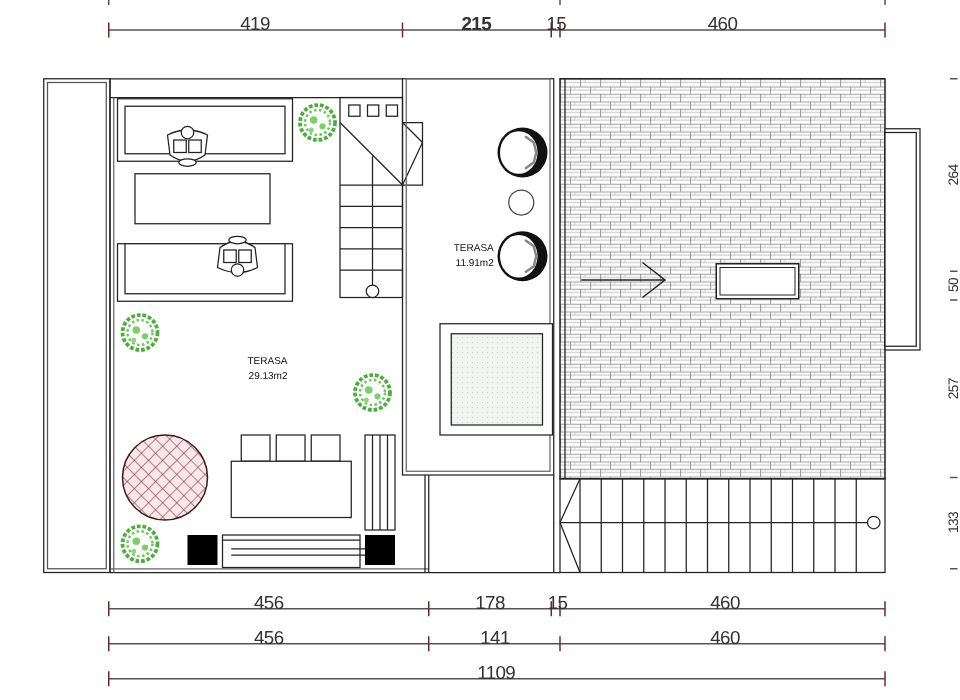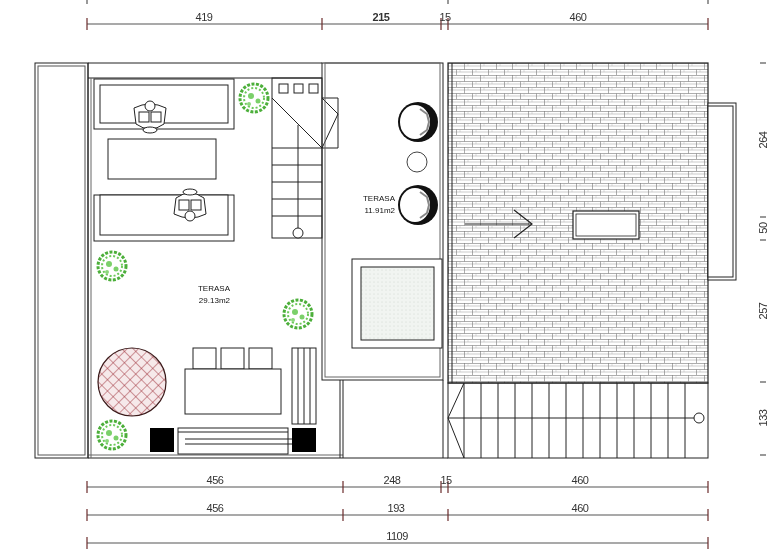--- a/index.html
+++ b/index.html
@@ -1,19 +1,19 @@
 <!DOCTYPE html>
 <html><head>
 <meta charset="utf-8">
 <style>
   html, body { margin:0; padding:0; background:#ffffff; }
   body { width:768px; height:560px; position:relative; overflow:hidden; font-family:"Liberation Sans", sans-serif; }
   #plan { position:absolute; left:0; top:0; }
   .label { position:absolute; font-family:"Liberation Sans", sans-serif; font-size:8px; color:#111; text-align:right; line-height:12px; }
-  .dimlabel { position:absolute; font-family:"Liberation Sans", sans-serif; font-size:11px; color:#333; transform:translateX(-50%); transform-origin:center; letter-spacing:-0.5px; }
+  .dimlabel { position:absolute; font-family:"Liberation Sans", sans-serif; font-size:15px; color:#333; transform:translateX(-50%); transform-origin:center; letter-spacing:-0.5px; }
   .vdim { position:absolute; font-family:"Liberation Sans", sans-serif; font-size:11px; color:#333; transform:translate(-50%,-50%) rotate(-90deg); letter-spacing:-0.5px; }
 </style>
 </head>
 <body>
 
 <svg id="plan" width="768" height="560" viewBox="0 0 768 560" xmlns="http://www.w3.org/2000/svg">
   <defs>
     <pattern id="tiles" x="448" y="63" width="16" height="12" patternUnits="userSpaceOnUse">
       <rect x="0" y="0" width="16" height="12" fill="#ffffff"></rect>
       <line x1="0" y1="0.5" x2="16" y2="0.5" stroke="#777" stroke-width="0.6"></line>
@@ -238,26 +238,26 @@
   <div>TERASA</div>
   <div>11.91m2</div>
 </div>
 
 <div class="dimlabel" style="left:204px; top:11px;">419</div>
 <div class="dimlabel" style="left:381px; top:11px;font-weight:bold;">215</div>
 <div class="dimlabel" style="left:445px; top:11px;">15</div>
 <div class="dimlabel" style="left:578px; top:11px;">460</div>
 
 <div class="dimlabel" style="left:215px; top:474px;">456</div>
-<div class="dimlabel" style="left:392px; top:474px;">248</div>
+<div class="dimlabel" style="left:392px; top:474px;">178</div>
 <div class="dimlabel" style="left:446px; top:474px;">15</div>
 <div class="dimlabel" style="left:580px; top:474px;">460</div>
 
 <div class="dimlabel" style="left:215px; top:502px;">456</div>
-<div class="dimlabel" style="left:396px; top:502px;">193</div>
+<div class="dimlabel" style="left:396px; top:502px;">141</div>
 <div class="dimlabel" style="left:580px; top:502px;">460</div>
 
 <div class="dimlabel" style="left:397px; top:530px;">1109</div>
 
 <div class="vdim" style="left:763px; top:140px;">264</div>
 <div class="vdim" style="left:763px; top:228px;">50</div>
 <div class="vdim" style="left:763px; top:311px;">257</div>
 <div class="vdim" style="left:763px; top:418px;">133</div>
 
 </body></html>

